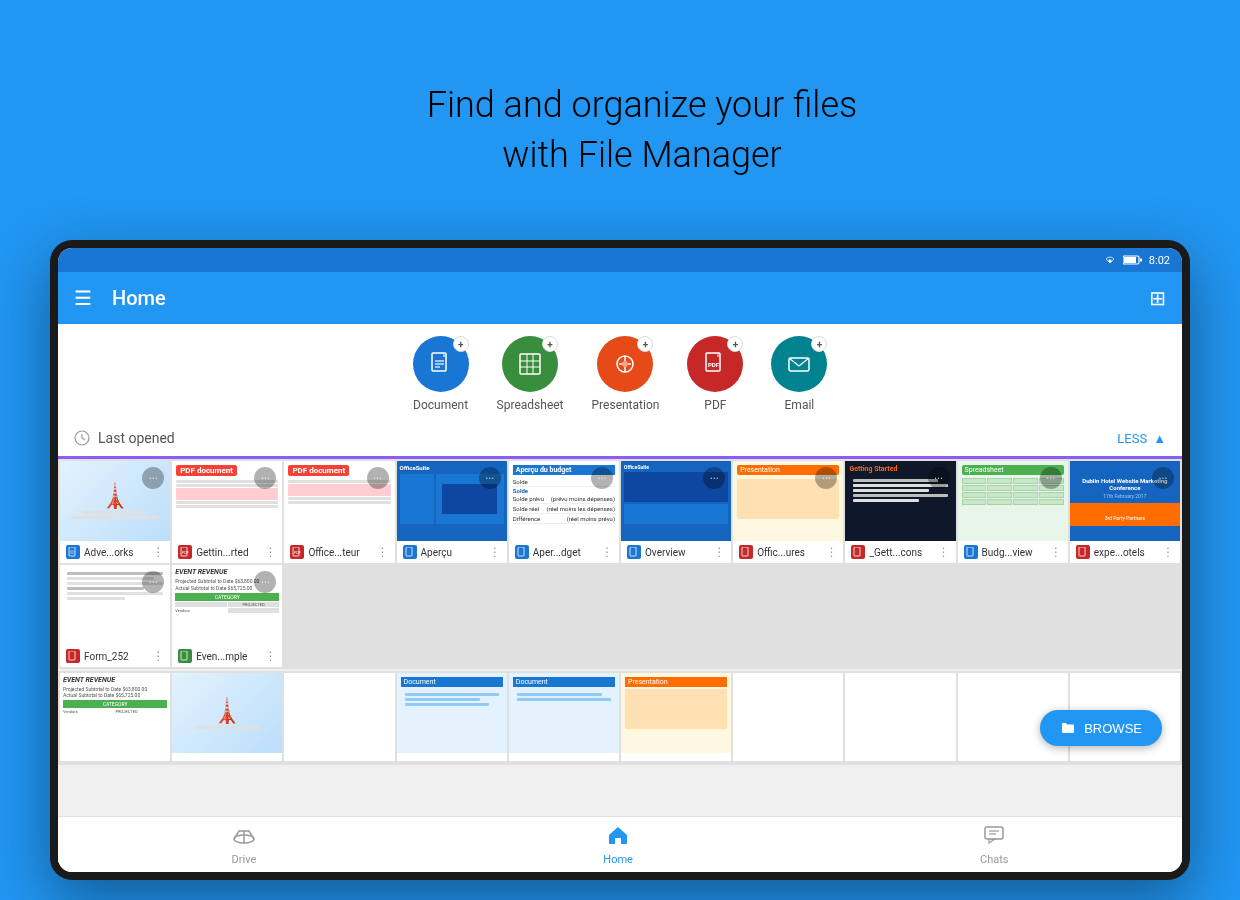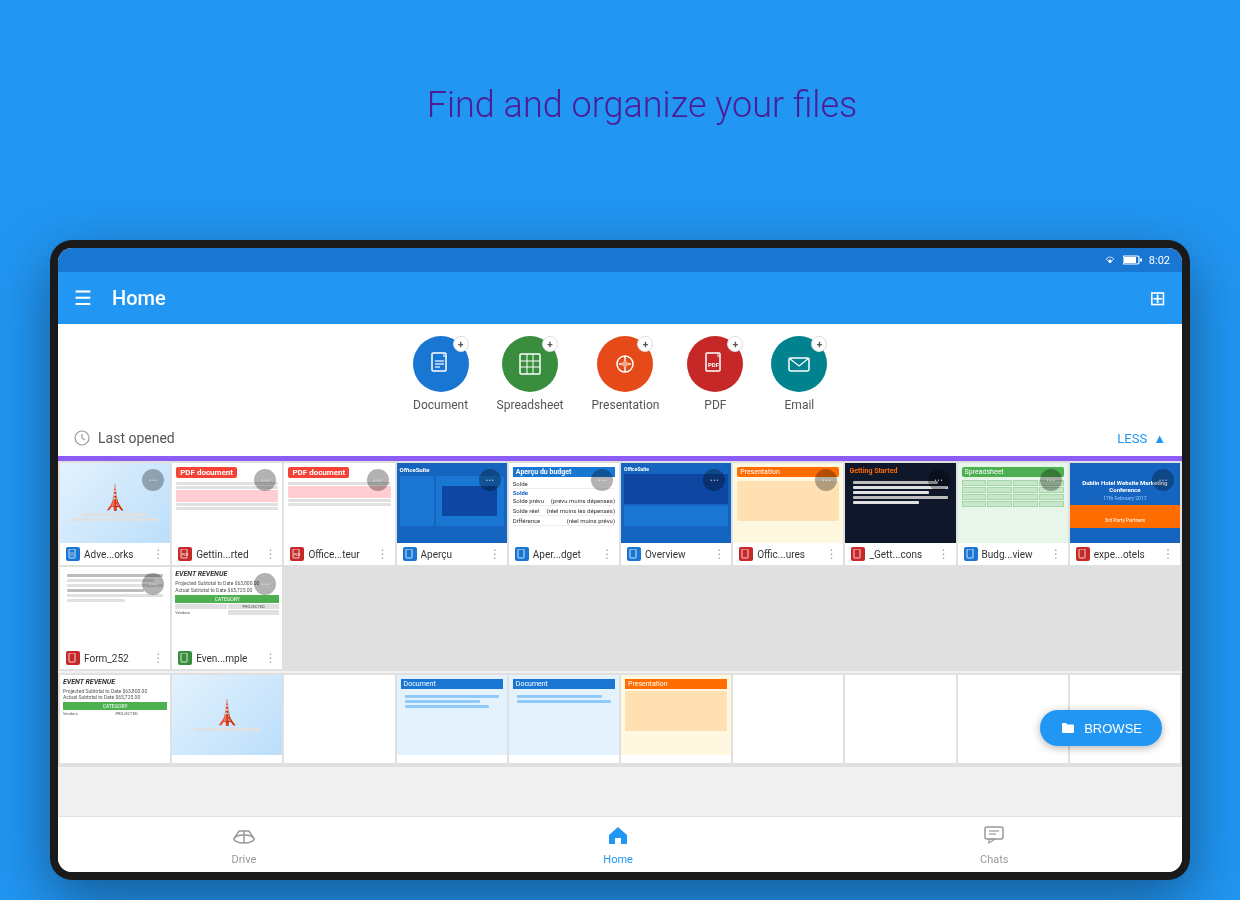--- a/index.html
+++ b/index.html
@@ -10,21 +10,21 @@
       font-family: 'Roboto', Arial, sans-serif;
       overflow: hidden;
       position: relative;
     }
 
     
     .bg-text {
       text-align: center;
       padding-top: 80px;
       padding-bottom: 30px;
-      color: #4c1d95;
+      color: #000000;
       padding-left: 44px;
     }
     .bg-text h1 {
       font-size: 36px;
       font-weight: 300;
       line-height: 1.4;
     }
 
     
     .tablet-frame {
@@ -149,21 +149,21 @@
       position: relative;
     }
 
     
     .section-header {
       background: white;
       display: flex;
       align-items: center;
       justify-content: space-between;
       padding: 10px 16px;
-      border-bottom: 5px solid #8b5cf6;
+      border-bottom: 3px solid #8b5cf6;
     }
     .section-header-left {
       display: flex;
       align-items: center;
       gap: 8px;
       font-size: 14px;
       color: #555;
     }
     .section-header-right {
       display: flex;
@@ -420,21 +420,21 @@
       background: #90CAF9;
       border-radius: 1px;
     }
   </style>
 </head>
 <body>
 
 <div style="width:100%;height:900px;background:#2196F3;position:relative;">
 
   <div class="bg-text">
-    <h1><span>Find and organize your files</span><br></h1>
+    <h1><span>Find and organize your files</span><br><span>with File Manager</span></h1>
   </div>
 
   <div class="tablet-frame">
     <div class="tablet-screen">
 
       <div class="status-bar">
         <div class="status-bar-right">
 
           <svg width="14" height="10" viewBox="0 0 14 10">
             <path d="M7 8 L9 6 L7 4 L5 6 Z" fill="white"></path>

